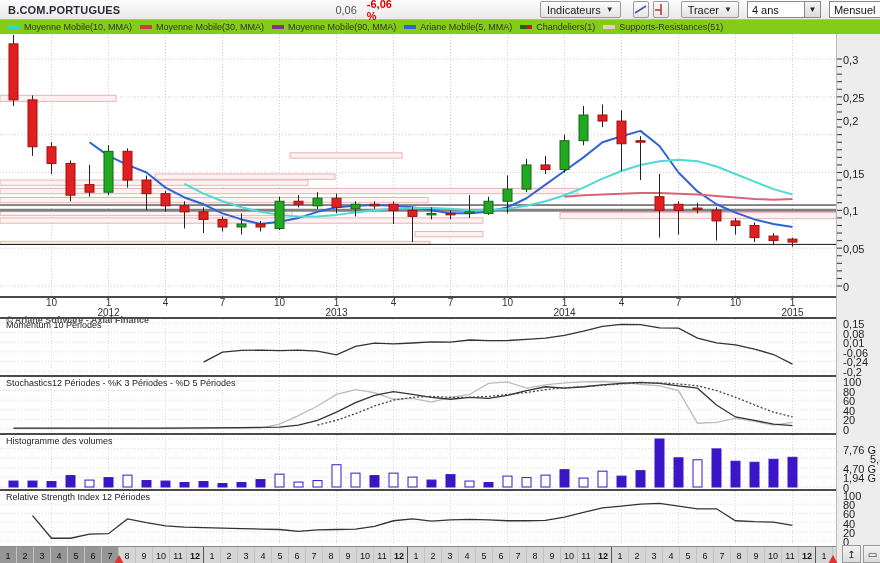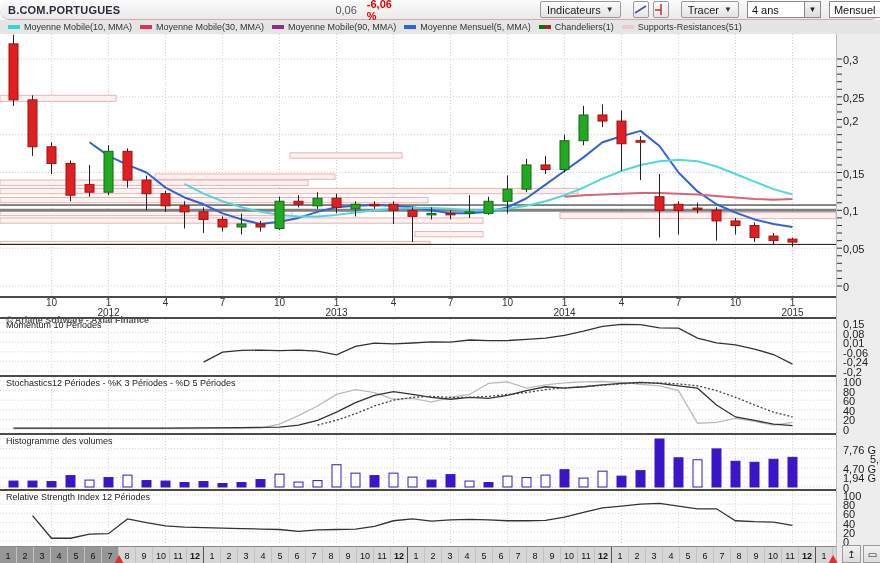--- a/index.html
+++ b/index.html
@@ -2,39 +2,39 @@
 <html><head>
 <meta charset="utf-8">
 <style>
   html,body{margin:0;padding:0;}
   body{width:880px;height:563px;position:relative;background:#fff;
        font-family:"Liberation Sans","DejaVu Sans",sans-serif;overflow:hidden;
        -webkit-font-smoothing:antialiased;}
   
   #header{position:absolute;left:0;top:0;width:880px;height:19px;
           background:linear-gradient(#fcfcfc,#e9e9e9);border-bottom:1px solid #d9a9a9;
-          display:flex;align-items:center;font-size:11px;border-radius:9px;}
+          display:flex;align-items:center;font-size:11px;}
   #title{font-weight:bold;color:#2b2b3a;margin-left:8px;letter-spacing:.2px;}
   #price{color:#555;margin-left:215px;}
   #change{color:#e00000;margin-left:10px;font-weight:bold;}
   .tbtn{height:15px;border:1px solid #9a9a9a;background:linear-gradient(#fdfdfd,#e2e2e2);
         border-radius:2px;display:flex;align-items:center;padding:0 6px;color:#222;
         font-size:11px;margin-left:8px;cursor:default;}
   .tbtn .arr{font-size:8px;margin-left:5px;color:#333;}
   .icobtn{width:20px;height:15px;border:1px solid #9a9a9a;background:linear-gradient(#fdfdfd,#e6e6e6);
           border-radius:2px;margin-left:4px;display:flex;align-items:center;justify-content:center;}
   .sel{height:15px;border:1px solid #8a8a8a;background:#fff;display:flex;align-items:center;
        font-size:11px;color:#111;margin-left:8px;}
   .sel .val{padding:0 4px;min-width:44px;}
   .sel .drop{width:15px;height:15px;border-left:1px solid #8a8a8a;
              background:linear-gradient(#f4f4f4,#dcdcdc);display:flex;align-items:center;
              justify-content:center;font-size:8px;color:#222;}
   
   #legend{position:absolute;left:0;top:20px;width:880px;height:14px;display:flex;
-          align-items:center;font-size:9px;color:#333;background:#e5e5e5;}
+          align-items:center;font-size:9px;color:#333;background:#84cc16;}
   .lgi{display:flex;align-items:center;margin-left:8px;white-space:nowrap;}
   .sw{width:12px;height:4px;margin-right:4px;display:inline-block;}
   
   #gutterbg{position:absolute;left:836px;top:34px;width:44px;height:529px;background:#ededed;border-left:1px solid #bbb;}
   .panel{position:absolute;left:0;width:836px;background:#fff;}
   .panel svg{position:absolute;left:0;top:0;}
   .ptitle{position:absolute;left:6px;top:1px;font-size:9px;color:#222;z-index:3;background:rgba(255,255,255,.6);}
   .ylab{position:absolute;font-size:11px;color:#222;left:843px;z-index:3;white-space:nowrap;}
   .xlab{position:absolute;font-size:10px;color:#333;text-align:center;width:40px;line-height:10px;z-index:3;}
   #copyright{position:absolute;left:6px;top:281px;font-size:9px;font-weight:bold;color:#555;z-index:4;}
@@ -96,21 +96,21 @@
     <div class="lgi">
       <span class="sw" style="background: rgb(214, 53, 83);"></span>
       <span>Moyenne Mobile(30, MMA)</span>
     </div>
     <div class="lgi">
       <span class="sw" style="background: rgb(139, 47, 139);"></span>
       <span>Moyenne Mobile(90, MMA)</span>
     </div>
     <div class="lgi">
       <span class="sw" style="background: rgb(47, 99, 214);"></span>
-      <span>Moyenne Mensuel(5, MMA)</span>
+      <span>Ariane Mobile(5, MMA)</span>
     </div>
     <div class="lgi">
       <span class="sw" style="background: linear-gradient(90deg, rgb(15, 107, 15) 50%, rgb(176, 32, 32) 50%);"></span>
       <span>Chandeliers(1)</span>
     </div>
     <div class="lgi">
       <span class="sw" style="background: rgb(240, 200, 200);"></span>
       <span>Supports-Resistances(51)</span>
     </div>
   </div>

